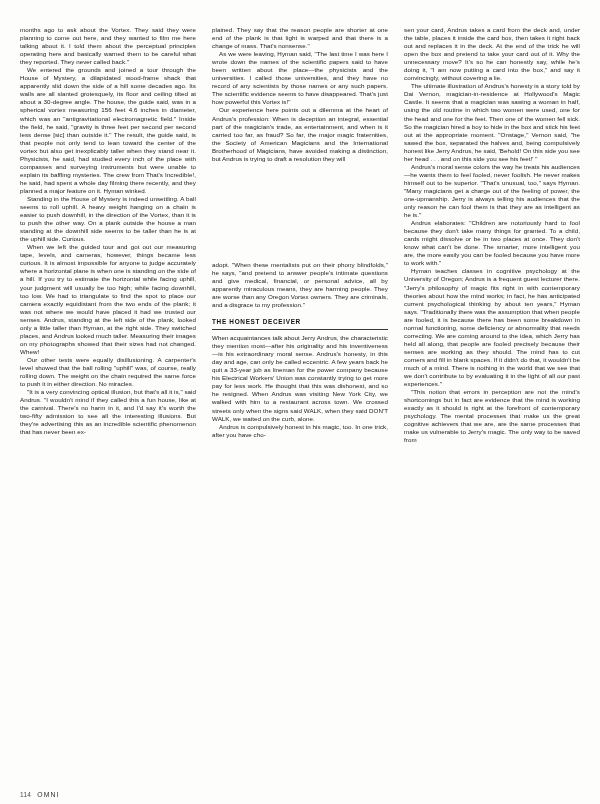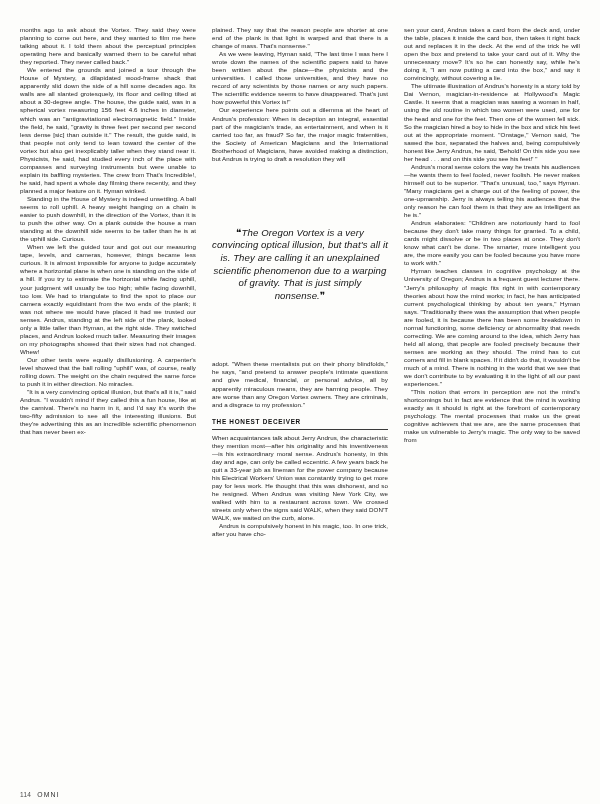--- a/index.html
+++ b/index.html
@@ -111,21 +111,20 @@
       </div>
     </div>
 
     <div class="col">
       <div class="col-inner">
         <p class="body">plained. They say that the reason people are shorter at one end of the plank is that light is warped and that there is a change of mass. That's nonsense."</p>
         <p class="body">As we were leaving, Hyman said, "The last time I was here I wrote down the names of the scientific papers said to have been written about the place—the physicists and the universities. I called those universities, and they have no record of any scientists by those names or any such papers. The scientific evidence seems to have disappeared. That's just how powerful this Vortex is!"</p>
         <p class="body">Our experience here points out a dilemma at the heart of Andrus's profession: When is deception an integral, essential part of the magician's trade, as entertainment, and when is it carried too far, as fraud? So far, the major magic fraternities, the Society of American Magicians and the International Brotherhood of Magicians, have avoided making a distinction, but Andrus is trying to draft a resolution they will</p>
 
         <div class="pq-space-top"></div>
-        <div class="pull-quote"><span class="mark">❝</span><span>The Oregon Vortex is a very convincing optical illusion, but that's all it is. They are calling it an unexplained scientific phenomenon due to a warping of gravity. That is just simply nonsense.</span><span class="mark">❞</span></div>
         <div class="pq-space-bottom"></div>
 
         <p class="body">adopt. "When these mentalists put on their phony blindfolds," he says, "and pretend to answer people's intimate questions and give medical, financial, or personal advice, all by apparently miraculous means, they are harming people. They are worse than any Oregon Vortex owners. They are criminals, and a disgrace to my profession."</p>
 
         <div class="section-head">THE HONEST DECEIVER</div>
         <div class="rule"></div>
 
         <p class="body">When acquaintances talk about Jerry Andrus, the characteristic they mention most—after his originality and his inventiveness—is his extraordinary moral sense. Andrus's honesty, in this day and age, can only be called eccentric. A few years back he quit a 33-year job as lineman for the power company because his Electrical Workers' Union was constantly trying to get more pay for less work. He thought that this was dishonest, and so he resigned. When Andrus was visiting New York City, we walked with him to a restaurant across town. We crossed streets only when the signs said WALK, when they said DON'T WALK, we waited on the curb, alone.</p>
         <p class="body">Andrus is compulsively honest in his magic, too. In one trick, after you have cho-</p>
       </div>

